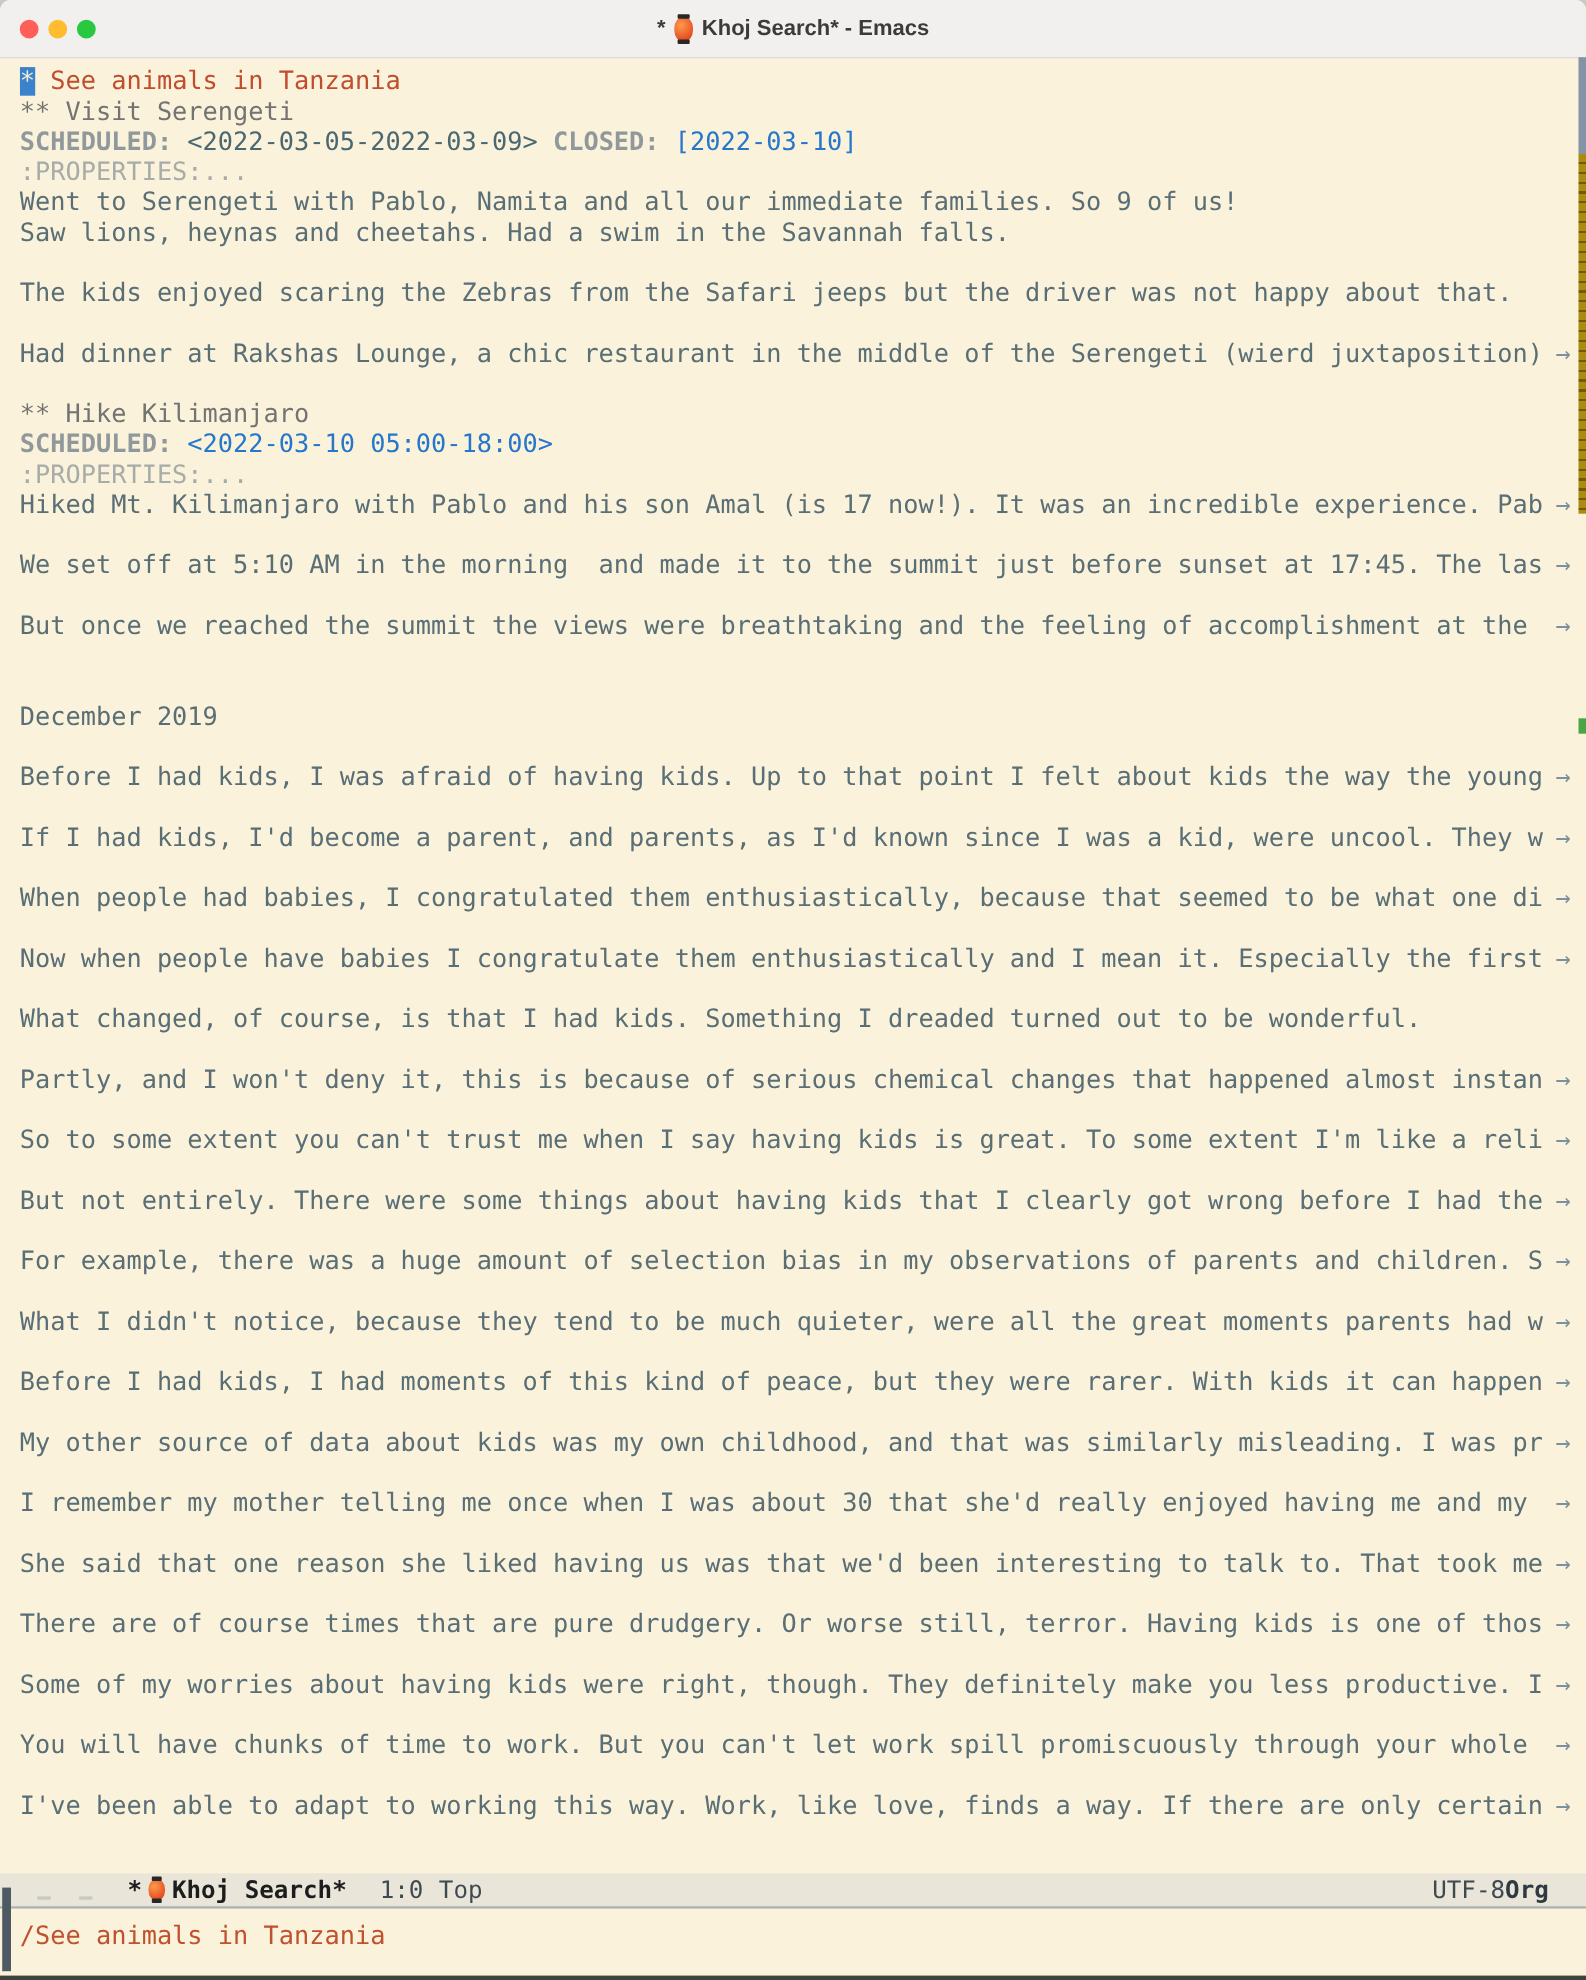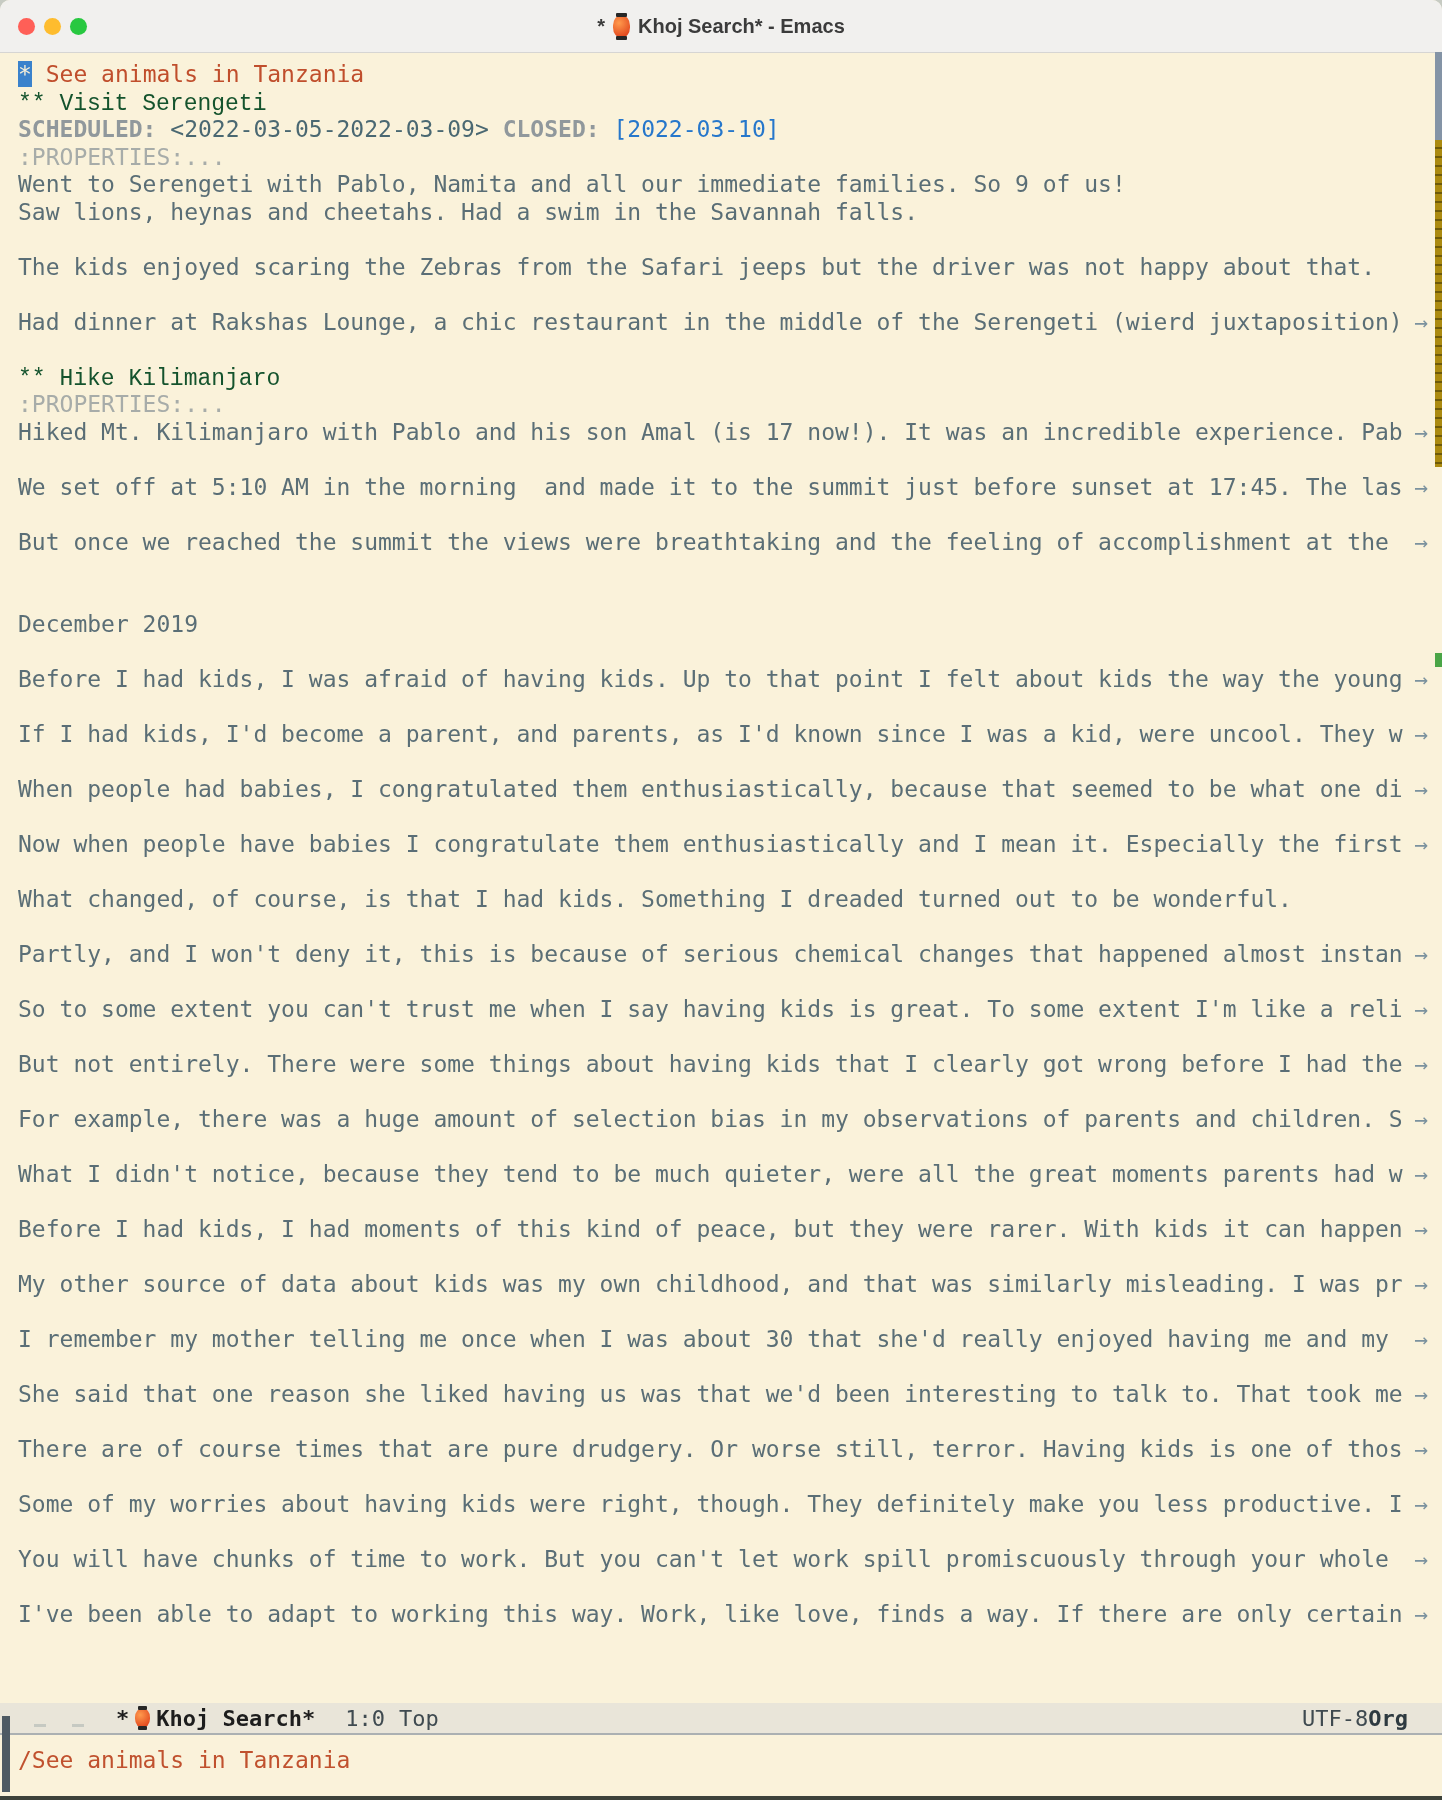--- a/index.html
+++ b/index.html
@@ -36,21 +36,21 @@
   .buffer{
     flex:1 1 auto;overflow:hidden;position:relative;
     padding:8px 0 0 18px;
     font-size:23px;line-height:27.5px;color:#5a6e76;
   }
   .line{height:27.5px;display:flex;width:100%;padding-right:14px;box-sizing:border-box;}
   .line .txt{flex:1 1 auto;overflow:hidden;white-space:pre;}
   .trunc-arrow{flex:0 0 auto;color:#7b929e;white-space:pre;}
   .st-h1{color:#c04e2c;}
   .st-cursor{background:#3a82cc;color:#f6efd8;}
-  .st-h2{color:#14532d;font-family:Liberation Mono, monospace;}
+  .st-h2{color:#737373;}
   .st-kw{color:#90989c;font-weight:bold;}
   .st-ts{color:#4a6872;}
   .st-tsb{color:#2677cb;}
   .st-props{color:#a7aca9;}
   .st-body{color:#5a6e76;}
   
   .rightstrip{position:absolute;right:0;top:52px;width:7px;z-index:6;}
   .rs-seg1{position:absolute;right:0;top:0;width:7px;height:88px;background:#8494a6;}
   .rs-seg2{position:absolute;right:0;top:88px;width:7px;height:327px;
     background:repeating-linear-gradient(180deg,#ab8a10 0 7px,#6e5a08 7px 9px);}
@@ -128,20 +128,23 @@
       </div>
       <div class="line">
         <span class="txt"><span class="st-body">Had dinner at Rakshas Lounge, a chic restaurant in the middle of the Serengeti (wierd juxtaposition)</span></span>
         <span class="trunc-arrow">→</span>
       </div>
       <div class="line">
         <span class="txt"></span>
       </div>
       <div class="line">
         <span class="txt"><span class="st-h2">** Hike Kilimanjaro</span></span>
+      </div>
+      <div class="line">
+        <span class="txt"><span class="st-kw">SCHEDULED:</span><span class="st-tsb"> &lt;2022-03-10 05:00-18:00&gt;</span></span>
       </div>
       <div class="line">
         <span class="txt"><span class="st-props">:PROPERTIES:...</span></span>
       </div>
       <div class="line">
         <span class="txt"><span class="st-body">Hiked Mt. Kilimanjaro with Pablo and his son Amal (is 17 now!). It was an incredible experience. Pab</span></span>
         <span class="trunc-arrow">→</span>
       </div>
       <div class="line">
         <span class="txt"></span>

